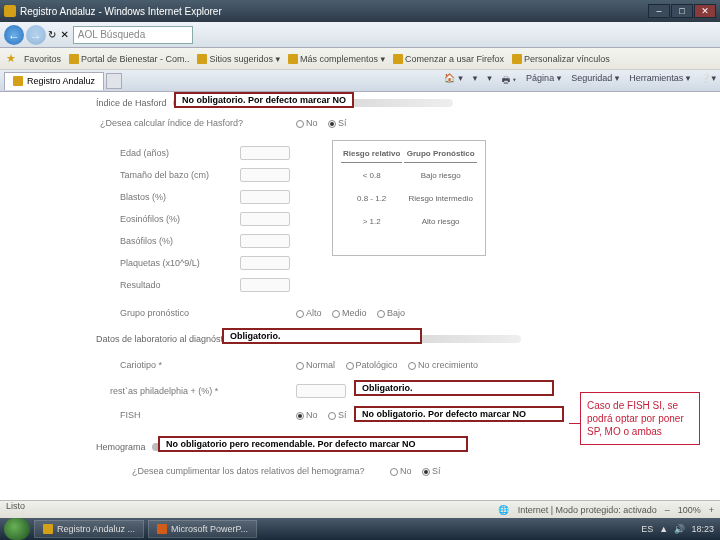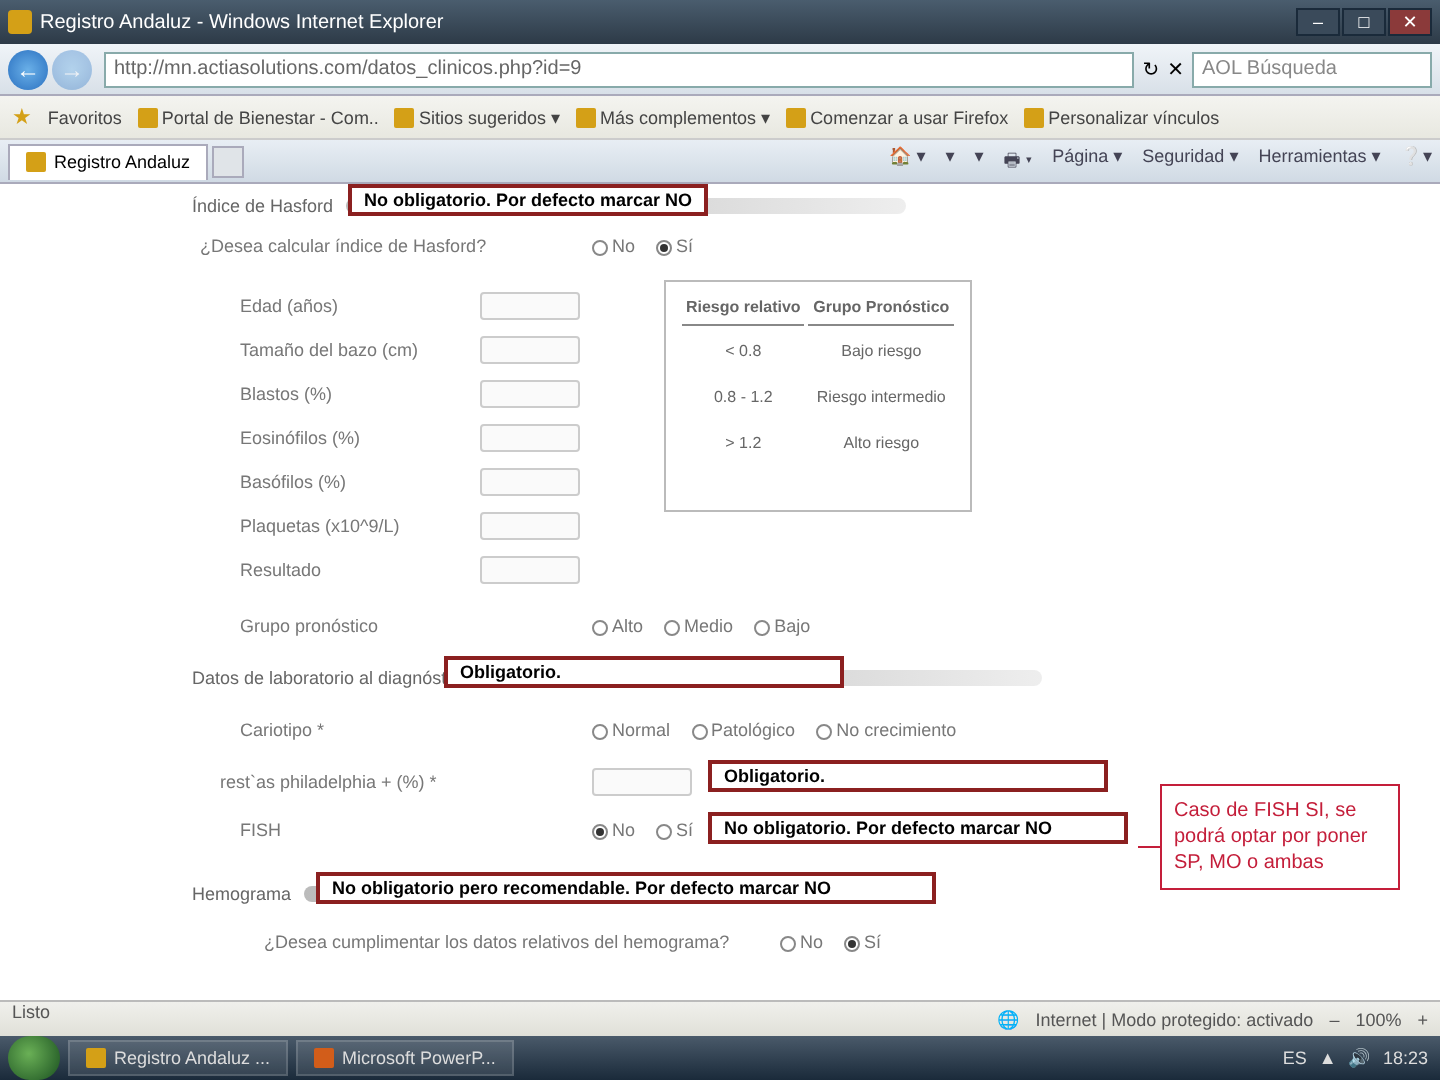--- a/index.html
+++ b/index.html
@@ -56,21 +56,20 @@
   <div class="wbtns">
     <div class="wbtn">–</div>
     <div class="wbtn">□</div>
     <div class="wbtn close">✕</div>
   </div>
 </div>
 
 <div class="navbar">
   <div class="navbtn">←</div>
   <div class="navbtn" style="opacity:.4">→</div>
-  <div class="url">http://mn.actiasolutions.com/datos_clinicos.php?id=9</div>
   <span>↻</span>
   <span style="margin:0 4px">✕</span>
   <div class="search" placeholder="AOL Búsqueda"><span>AOL Búsqueda</span></div>
 </div>
 
 <div class="favbar">
   <span class="star">★</span>
   <span>Favoritos</span>
   <span class="lnk">
       <span class="fic"></span>

